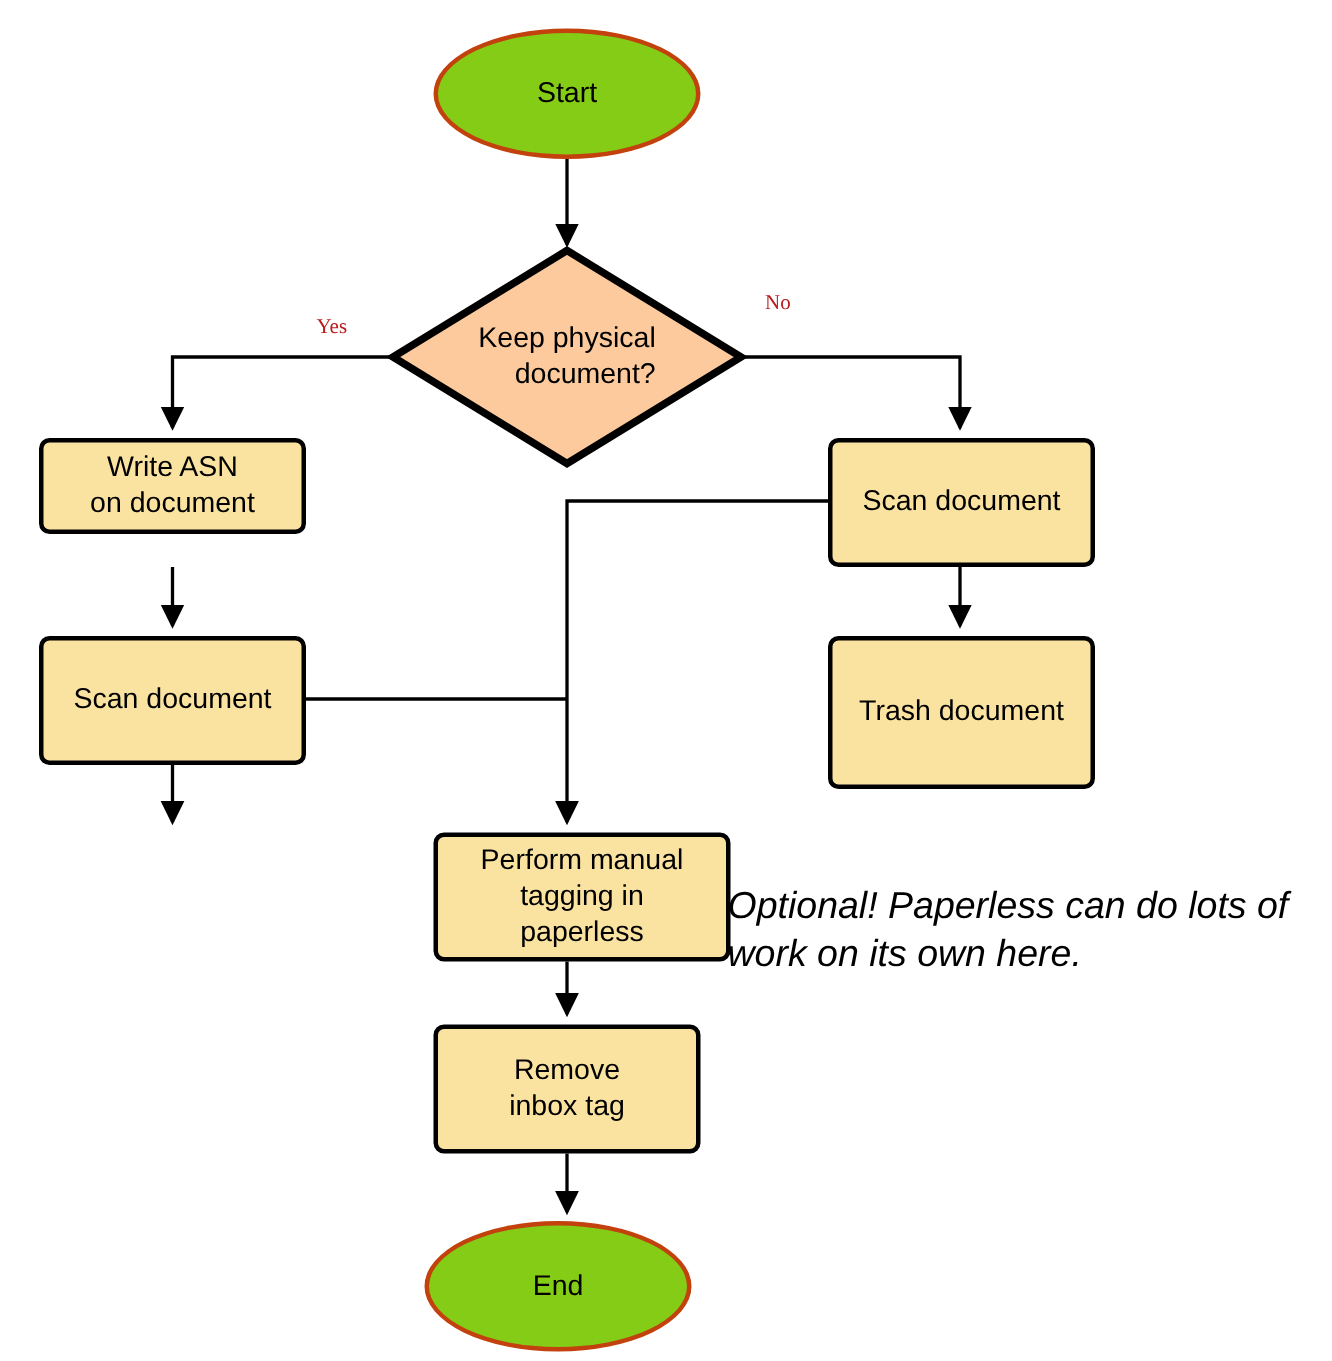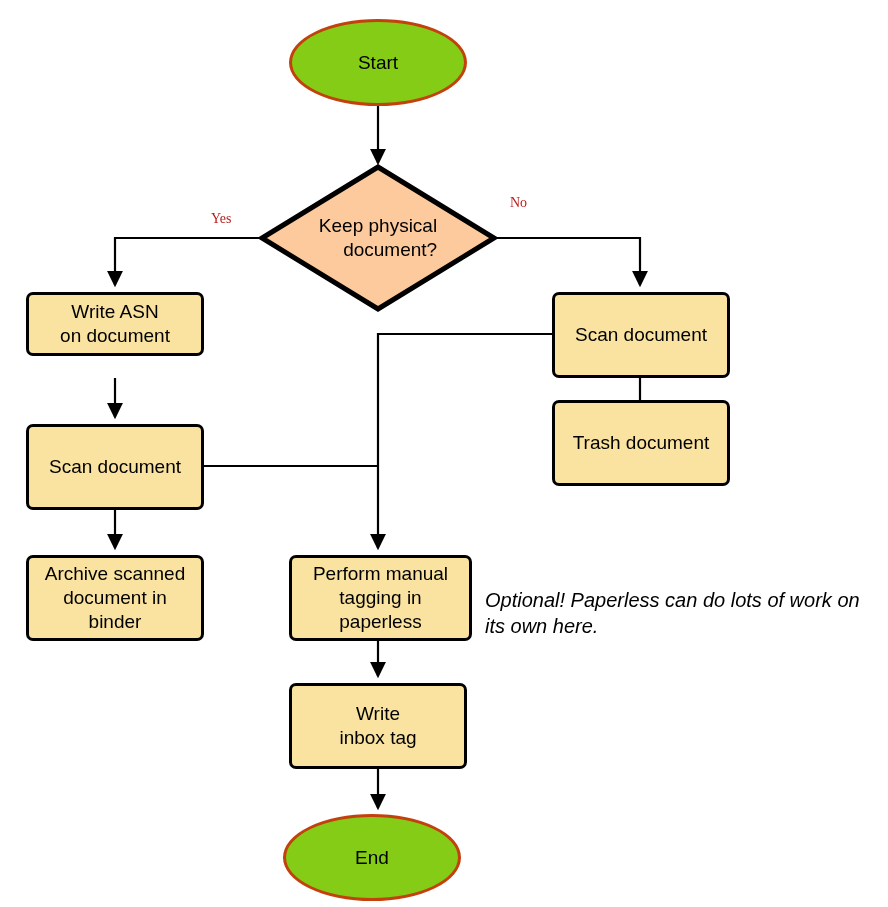--- a/index.html
+++ b/index.html
@@ -59,21 +59,21 @@
   .edge-label {
     position: absolute;
     font-size: 14px;
     color: #b91c1c;
     z-index: 4;
     white-space: nowrap;
     font-family: Liberation Serif, serif;
   }
   .annotation {
     position: absolute;
-    font-size: 20px;
+    font-size: 25px;
     font-style: italic;
     color: #000000;
     line-height: 1.28;
     z-index: 4;
   }
 </style>
 </head>
 <body>
 
 <div id="canvas">
@@ -121,42 +121,37 @@
 
   <div class="node process" style="left:26px; top:292px; width:178px; height:64px;">
     <span>Write ASN
 on document</span>
   </div>
 
   <div class="node process" style="left:26px; top:424px; width:178px; height:86px;">
     <span>Scan document</span>
   </div>
 
-  <div class="node process" style="left:26px; top:555px; width:178px; height:86px;">
-    <span>Archive scanned
-document in
-binder</span>
-  </div>
 
   <div class="node process" style="left:552px; top:292px; width:178px; height:86px;">
     <span>Scan document</span>
   </div>
 
-  <div class="node process" style="left:552px; top:400px; width:178px; height:86px;">
+  <div class="node process" style="left:552px; top:424px; width:178px; height:102px;">
     <span>Trash document</span>
   </div>
 
-  <div class="node process" style="left:289px; top:555px; width:183px; height:86px;">
+  <div class="node process" style="left:289px; top:555px; width:198px; height:86px;">
     <span>Perform manual
 tagging in
 paperless</span>
   </div>
 
   <div class="node process" style="left:289px; top:683px; width:178px; height:86px;">
-    <span>Write
+    <span>Remove
 inbox tag</span>
   </div>
 
   <div class="node terminator" style="left:283px; top:814px; width:178px; height:87px;">
     <span>End</span>
   </div>
 
   <div class="edge-label" style="left:211px; top:211px;">Yes</div>
 
   <div class="edge-label" style="left:510px; top:195px;text-align:right;">No</div>

